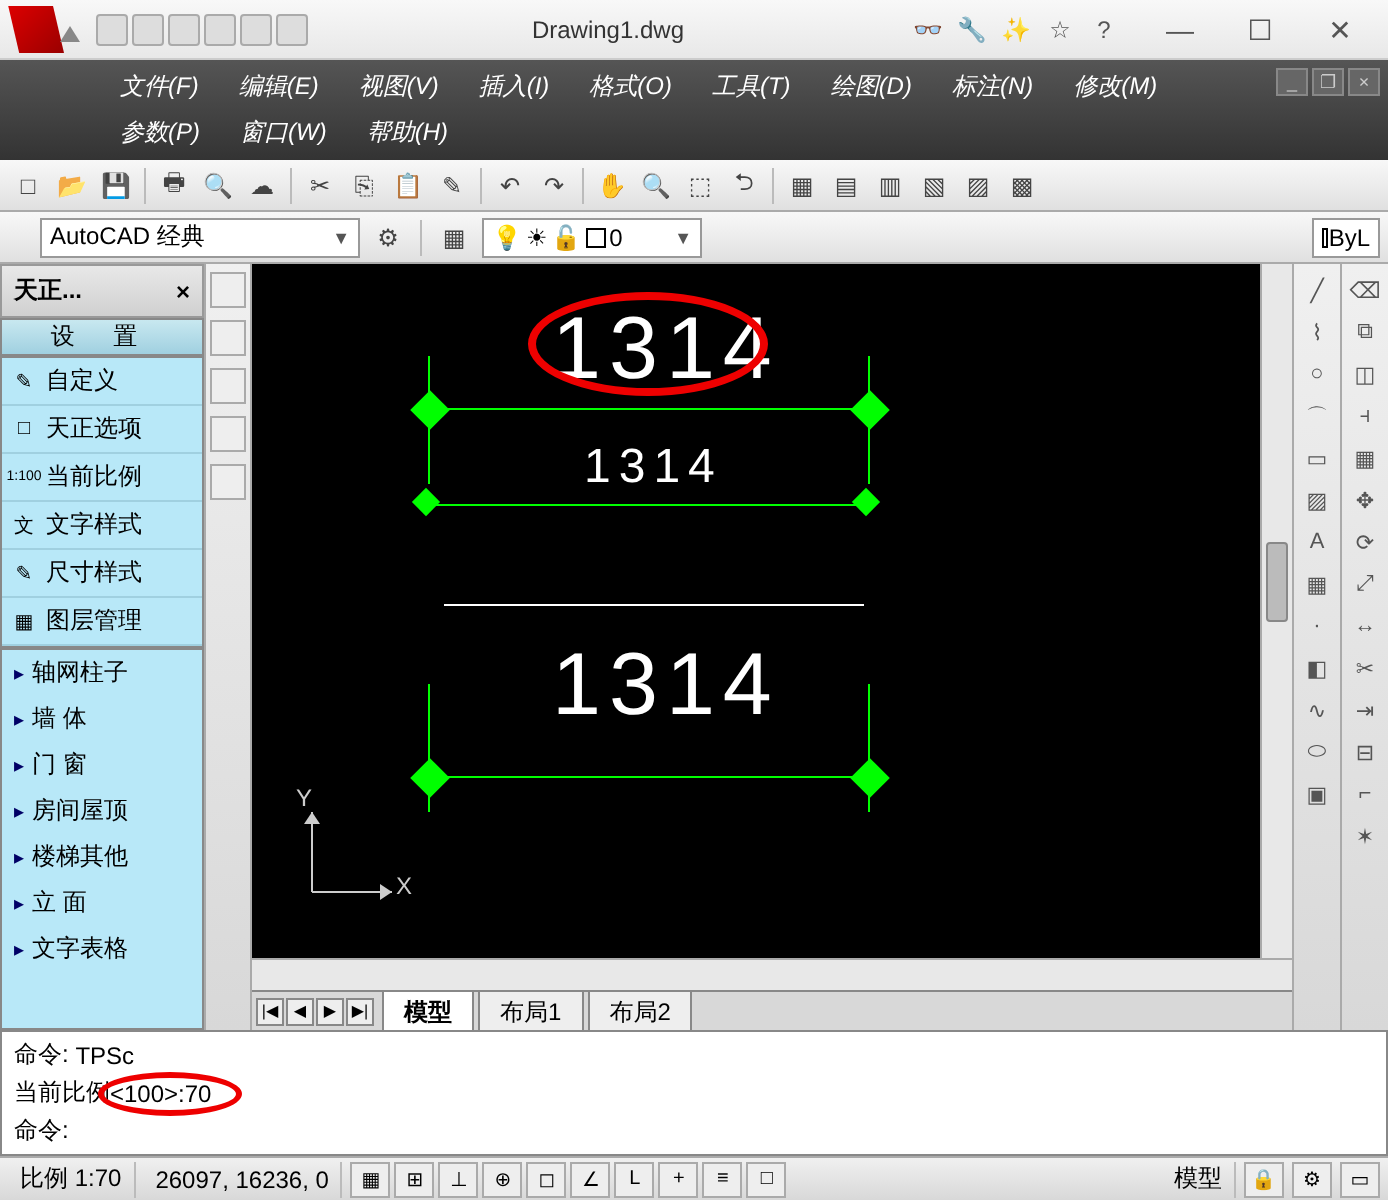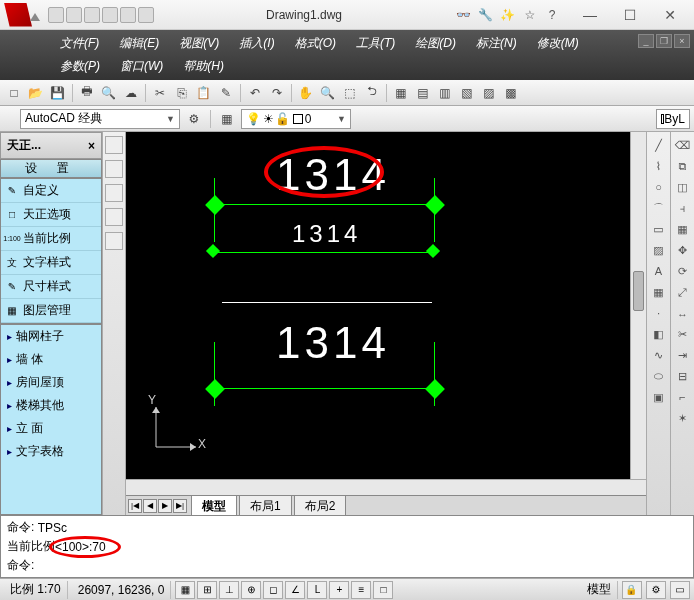--- a/index.html
+++ b/index.html
@@ -198,20 +198,21 @@
           <span>尺寸样式</span>
         </div>
       <div class="panel-item">
           <span class="ico">▦</span>
           <span>图层管理</span>
         </div>
     </div>
     <div class="panel-list" style="flex:1;overflow:hidden;">
       <div class="panel-cat">轴网柱子</div>
       <div class="panel-cat">墙 体</div>
+      <div class="panel-cat">门 窗</div>
       <div class="panel-cat">房间屋顶</div>
       <div class="panel-cat">楼梯其他</div>
       <div class="panel-cat">立 面</div>
       <div class="panel-cat">文字表格</div>
 
     </div>
   </div>
 
   <div class="layer-col">
     <div class="layer-btn"></div>

